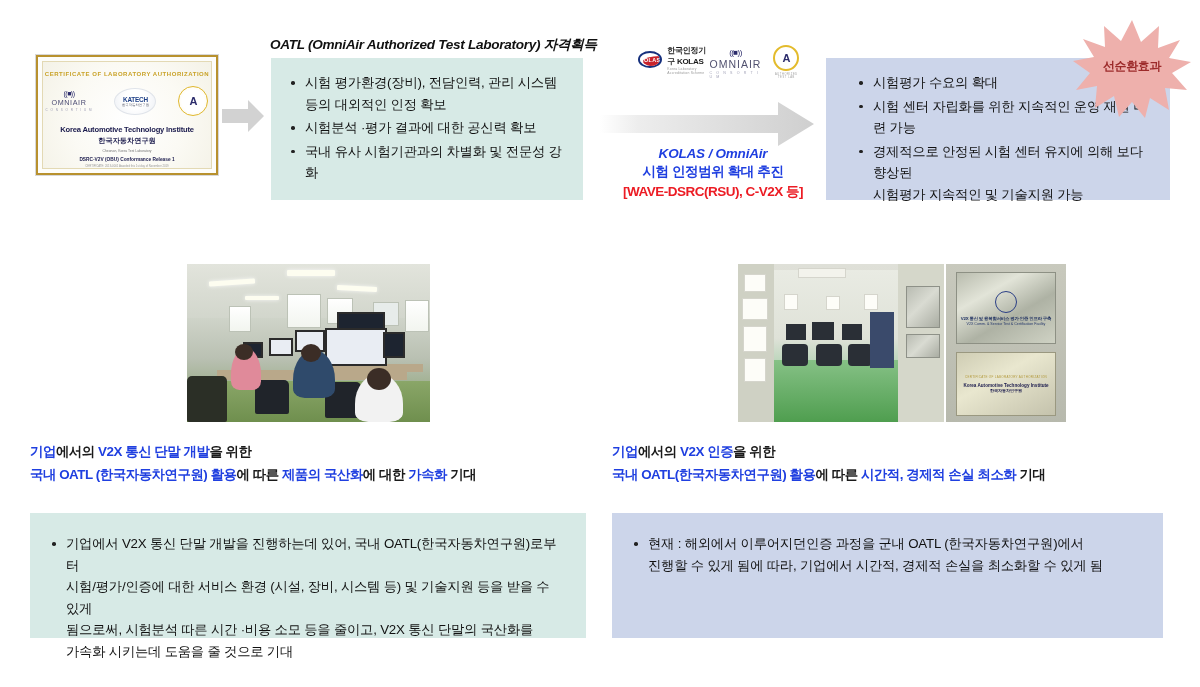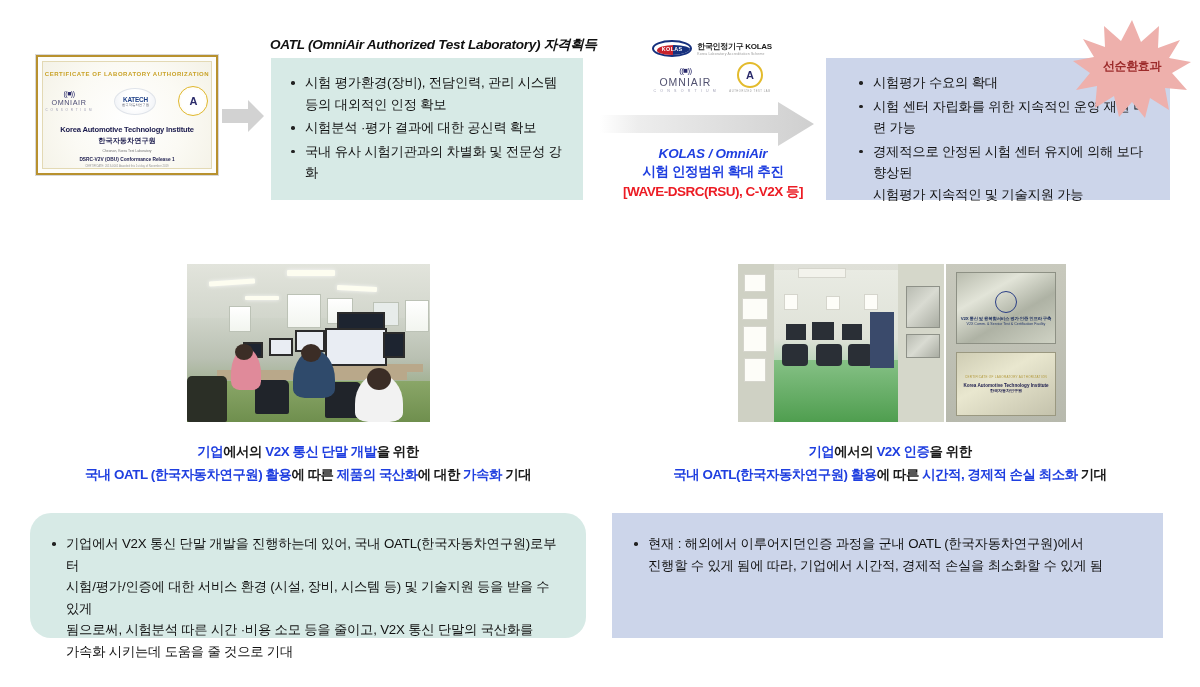--- a/index.html
+++ b/index.html
@@ -137,21 +137,21 @@
     border:1px solid #9a9880; display:flex; flex-direction:column; align-items:center; justify-content:center;
   }
   .plq .c1 { font-size:3px; color:#b39a3c; letter-spacing:0.3px;}
   .plq .c2 { font-size:4.6px; font-weight:bold; color:#1b1b4d; margin-top:4px;}
   .plq .c3 { font-size:4px; font-weight:bold; color:#1b1b4d; }
 
   
   .arrow { position:absolute; }
 
   
-  .kol { position:absolute; display:flex; flex-direction:column; align-items:center; }
+  .kol { position:absolute; display:flex; flex-direction:row; align-items:center; }
   .kol-row1 { display:flex; align-items:center; gap:5px; }
   .kol-oval {
     width:40px; height:17px; border-radius:50%;
     background:#ffffff; border:2.5px solid #16307d;
     display:flex; align-items:center; justify-content:center; position:relative; overflow:hidden;
   }
   .kol-oval::before{
     content:""; position:absolute; left:3px; top:3px; width:34px; height:11px;
     background:linear-gradient(90deg,#c8232c 0%,#c8232c 48%,#16307d 48%,#16307d 100%);
     border-radius:50%;
@@ -180,21 +180,21 @@
   
   .burst { position:absolute; width:118px; height:100px; }
   .burst .lbl {
     position:absolute; inset:0; display:flex; flex-direction:row;
     align-items:center; justify-content:center;
     font-size:12px; font-weight:bold; color:#9c2a2a; line-height:1.25;
     letter-spacing:-0.4px; padding-bottom:4px;
   }
 
   
-  .cap { position:absolute; text-align:center; }
+  .cap { position:absolute; text-align:left; }
   .cap div { font-size:13.4px; font-weight:bold; letter-spacing:-0.45px; line-height:1.75; white-space:nowrap; }
   .bl { color:#1f3fe0; }
   .bk { color:#1a1a1a; }
 </style>
 </head>
 <body>
 
 <div id="root">
 
   <div class="cert" style="left:36px; top:55px; width:182px; height:120px;">
@@ -394,21 +394,21 @@
 
   <div class="cap" style="left:612px; top:440px; width:556px;">
     <div>
       <span class="bl">기업</span><span class="bk">에서의 </span><span class="bl">V2X 인증</span><span class="bk">을 위한</span>
     </div>
     <div>
       <span class="bl">국내 OATL(한국자동차연구원) 활용</span><span class="bk">에 따른 </span><span class="bl">시간적, 경제적 손실 최소화</span><span class="bk"> 기대</span>
     </div>
   </div>
 
-  <div class="panel teal" style="left:30px; top:513px; width:556px; height:125px; padding:20px 20px;border-radius:21px;">
+  <div class="panel teal" style="left:30px; top:513px; width:556px; height:125px; padding:20px 20px;">
     <ul>
       <li>
         <span class="ind">기업에서 V2X 통신 단말 개발을 진행하는데 있어, 국내 OATL(한국자동차연구원)로부터</span>
         <span class="ind">시험/평가/인증에 대한 서비스 환경 (시설, 장비, 시스템 등) 및 기술지원 등을 받을 수 있게</span>
         <span class="ind">됨으로써, 시험분석 따른 시간 ·비용 소모 등을 줄이고, V2X 통신 단말의 국산화를</span>
         <span class="ind">가속화 시키는데 도움을 줄 것으로 기대</span>
       </li>
     </ul>
   </div>
 

